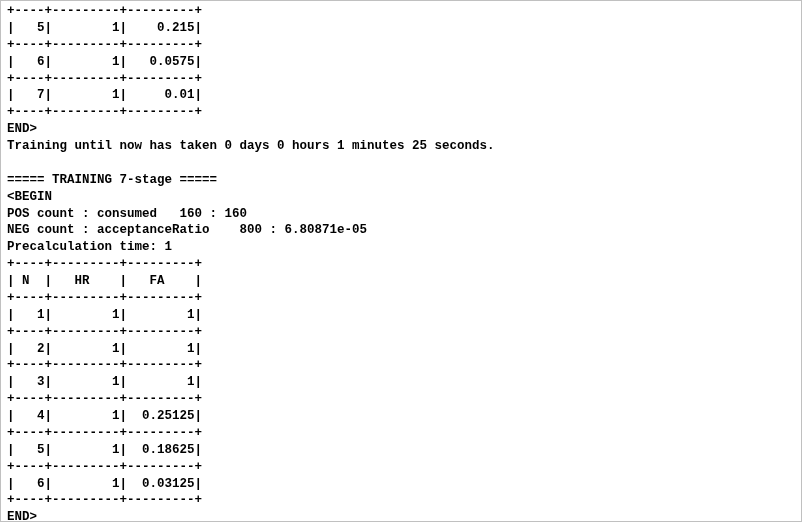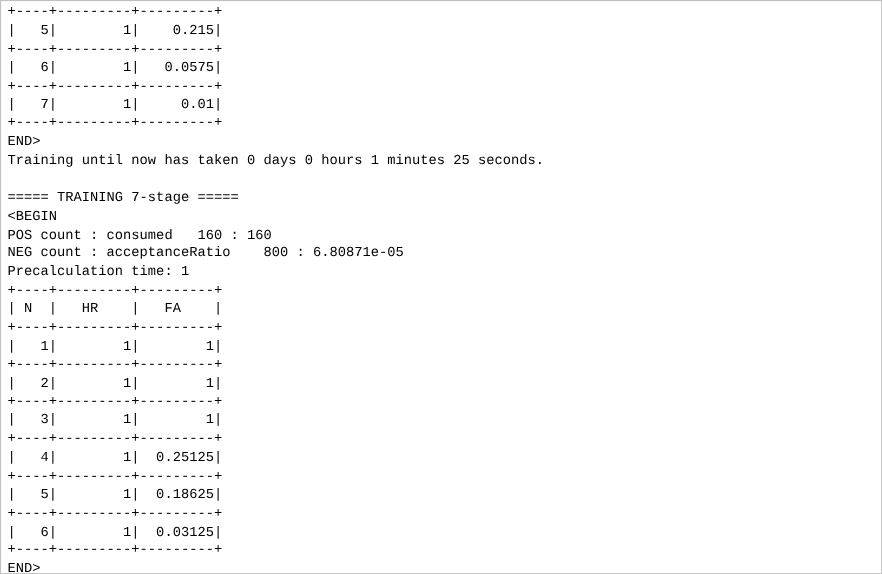--- a/index.html
+++ b/index.html
@@ -17,20 +17,21 @@
       color: #000000;
       position: relative;
       border: 1px solid #c0c0c0;
       overflow: hidden;
     }
     .content {
       padding: 2px 6px;
       white-space: pre;
       overflow-y: scroll;
       height: 100%;
+      font-weight: bold;
     }
     .content::-webkit-scrollbar {
       width: 16px;
     }
     .content::-webkit-scrollbar-track {
       background: #f0f0f0;
     }
     .content::-webkit-scrollbar-thumb {
       background: #c0c0c0;
       border: 1px solid #a0a0a0;

